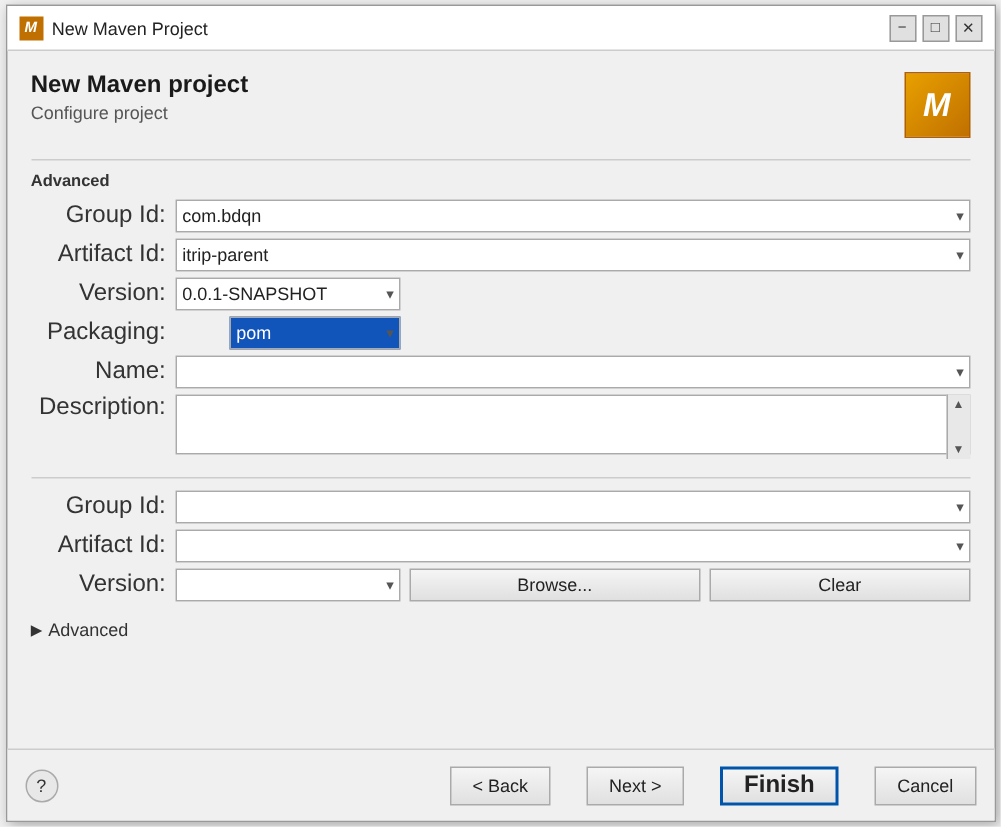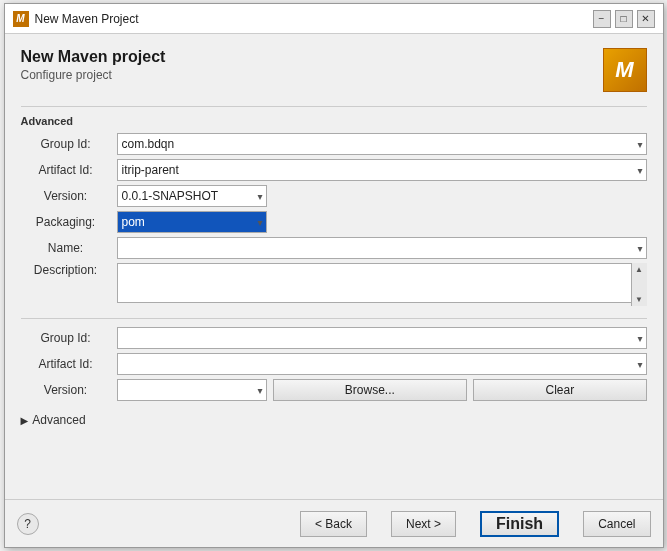--- a/index.html
+++ b/index.html
@@ -115,23 +115,23 @@
     }
 
     .form-grid {
       display: grid;
       grid-template-columns: 90px 1fr;
       gap: 4px 6px;
       align-items: center;
       margin-bottom: 4px;
     }
     .form-label {
-      font-size: 12px;
-      color: #333;
-      text-align: center;
+      font-size: 16px;
+      color: #333;
+      text-align: right;
     }
 
     .form-select {
       width: 100%;
       height: 22px;
       border: 1px solid #aaa;
       background: #fff;
       padding: 1px 4px;
       font-size: 12px;
       color: #222;
@@ -152,20 +152,21 @@
       right: 4px;
       pointer-events: none;
       font-size: 10px;
       color: #555;
     }
     .select-wrapper.full-width { width: 100%; align-items: center; }
 
     .packaging-select-highlighted {
       background: #0066cc;
       color: #fff;
+      margin-left: 36px;
     }
 
     .textarea-wrapper {
       position: relative;
     }
     .form-textarea {
       width: 100%;
       height: 40px;
       border: 1px solid #aaa;
       background: #fff;

